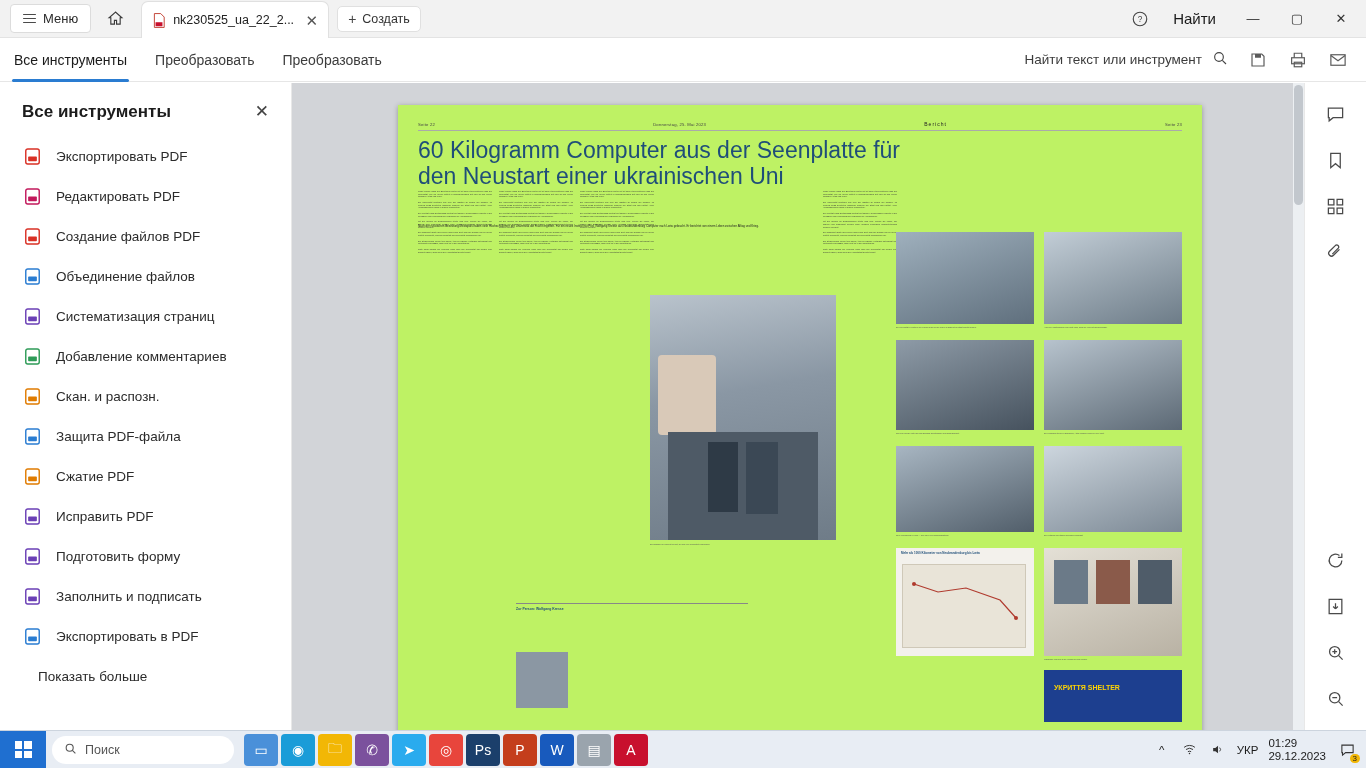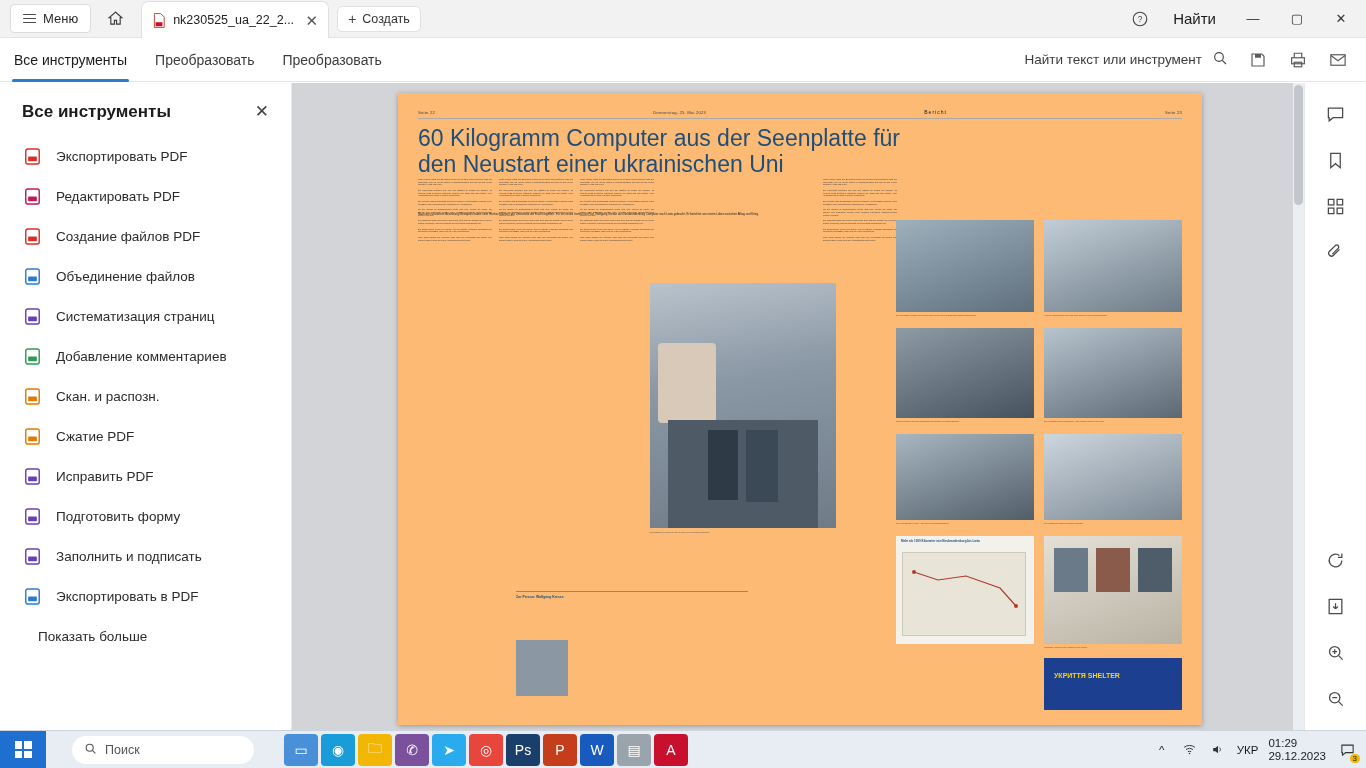--- a/index.html
+++ b/index.html
@@ -102,22 +102,22 @@
   .ts-btn.sel { background:#2a7cd1; }
   .ts-btn .caret { position:absolute; right:2px; bottom:1px; font-size:7px; color:#555; }
 
   
   .viewer {
     position:absolute; top:83px; left:292px; width:1012px; height:652px;
     background:#d2d4d8;
     overflow:hidden;
   }
   .page {
-    position:absolute; left:106px; top:10px; width:804px; height:632px;
-    background:#fdba74; box-shadow:0 1px 5px rgba(0,0,0,.3);
+    position:absolute; left:106px; top:22px; width:804px; height:632px;
+    background:#bef264; box-shadow:0 1px 5px rgba(0,0,0,.3);
     overflow:hidden;
   }
   .pg-head {
     display:flex; justify-content:space-between; align-items:center;
     margin:16px 20px 4px 20px; padding-bottom:3px; border-bottom:1px solid #aaa;
     font-size:4.2px; color:#444; letter-spacing:.2px;
   }
   .pg-head .ctr { font-size:5px; letter-spacing:1px; color:#222; }
   .headline {
     margin:6px 20px 0 20px; width:500px;
@@ -147,21 +147,21 @@
     background:#ffffff; border-left:1px solid #e8e8e8;
     display:flex; flex-direction:column; align-items:center; padding-top:14px; gap:12px;
   }
   .rr-ico { width:34px; height:34px; display:flex; align-items:center; justify-content:center; cursor:pointer; border-radius:5px;}
   .rr-spacer { flex:1; }
 
   
   .taskbar {
     position:absolute; left:0; bottom:0; width:1366px; height:38px;
     background:#e8edf4; border-top:1px solid #ccd4de;
-    display:flex; align-items:center;gap:20px;
+    display:flex; align-items:center;
   }
   .winlogo { width:17px; height:17px; display:grid; grid-template-columns:1fr 1fr; grid-template-rows:1fr 1fr; gap:2px;}
   .winlogo i { background:#ffffff; display:block; }
   .startbg { background:#1f6fd0; width:46px; height:38px; display:flex; align-items:center; justify-content:center;}
   .tb-searchbox {
     margin-left:6px; width:182px; height:28px; background:#ffffff; border-radius:14px;
     display:flex; align-items:center; gap:8px; padding:0 12px; font-size:12.5px; color:#555; cursor:text;
   }
   .tasks { display:flex; align-items:center; gap:3px; margin-left:10px;}
   .task { width:34px; height:32px; border-radius:4px; display:flex; align-items:center; justify-content:center; cursor:pointer; font-size:14px; color:#fff;}
@@ -318,20 +318,29 @@
           <span>Добавление комментариев</span>
         </div>
         <div class="lp-row">
           <span class="lp-ico">
             <svg width="19" height="19" viewBox="0 0 24 24">
               <rect x="3.5" y="2.5" width="17" height="19" rx="2.5" fill="none" stroke="#e07b00" stroke-width="1.8"></rect>
               <rect x="6.5" y="12" width="11" height="6" rx="1" fill="#e07b00"></rect>
             </svg>
           </span>
           <span>Скан. и распозн.</span>
+        </div>
+        <div class="lp-row">
+          <span class="lp-ico">
+            <svg width="19" height="19" viewBox="0 0 24 24">
+              <rect x="3.5" y="2.5" width="17" height="19" rx="2.5" fill="none" stroke="#2a7cd1" stroke-width="1.8"></rect>
+              <rect x="6.5" y="12" width="11" height="6" rx="1" fill="#2a7cd1"></rect>
+            </svg>
+          </span>
+          <span>Защита PDF-файла</span>
         </div>
         <div class="lp-row">
           <span class="lp-ico">
             <svg width="19" height="19" viewBox="0 0 24 24">
               <rect x="3.5" y="2.5" width="17" height="19" rx="2.5" fill="none" stroke="#e07b00" stroke-width="1.8"></rect>
               <rect x="6.5" y="12" width="11" height="6" rx="1" fill="#e07b00"></rect>
             </svg>
           </span>
           <span>Сжатие PDF</span>
         </div>

